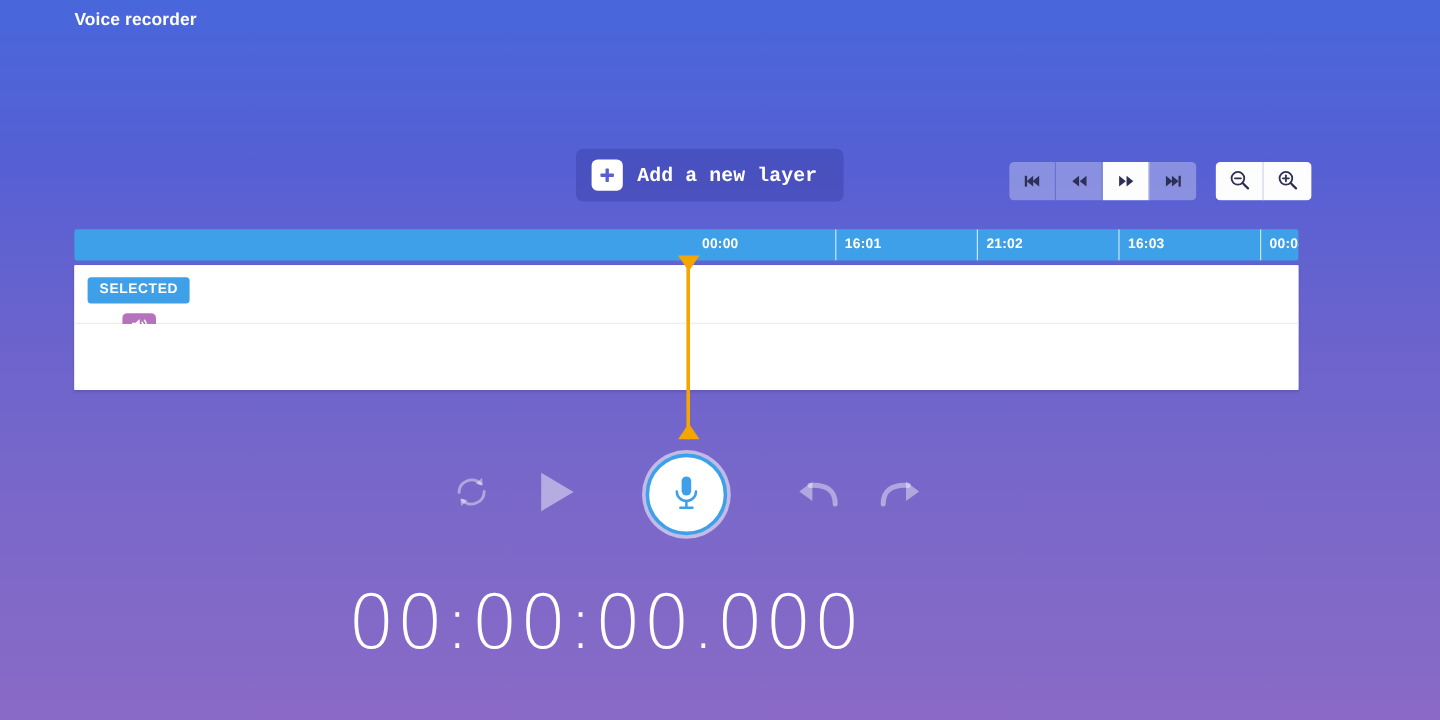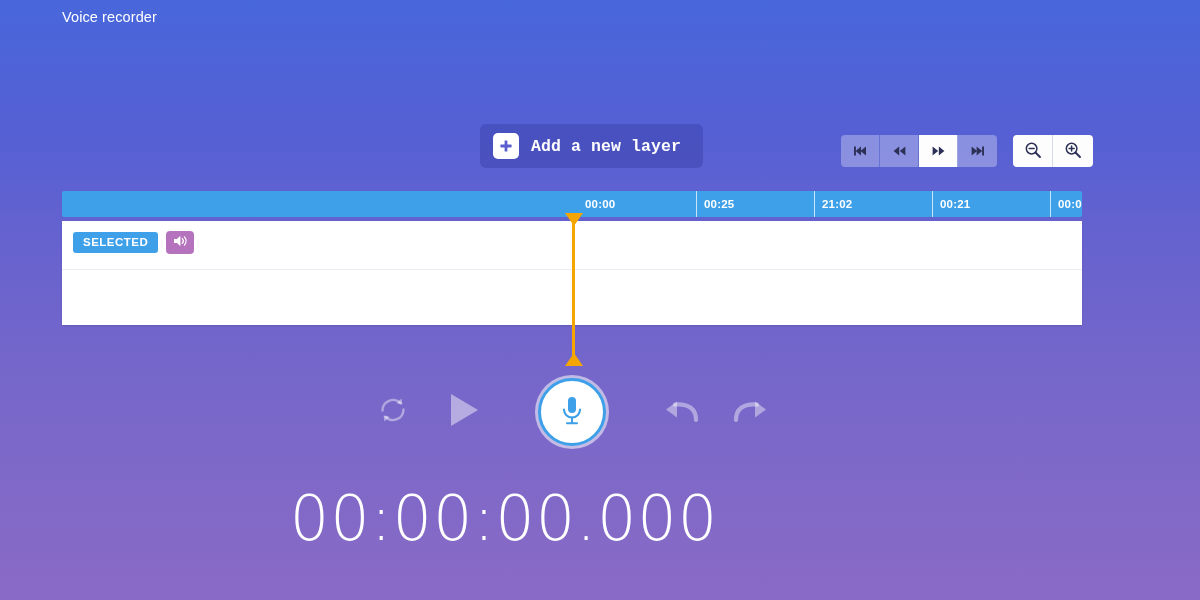--- a/index.html
+++ b/index.html
@@ -14,21 +14,21 @@
     -webkit-font-smoothing: antialiased;
   }
 
   
   .topbar {
     position: absolute; top: 0; left: 0; width: 1200px; height: 36px;
     display: flex; align-items: center;
   }
   .brand {
     position: absolute; left: 62px; top: 9px;
-    color: #ffffff; font-size: 14.5px; font-weight: 400; letter-spacing: .1px;
+    color: #ffffff; font-size: 14.5px; font-weight: 700; letter-spacing: .1px;
   }
   .navlinks {
     position: absolute; right: 116px; top: 9px;
     display: flex; align-items: center; gap: 0px;
   }
   .navlink {
     color: #ffffff; font-size: 14.5px; font-weight: 600;
     text-decoration: underline; text-underline-offset: 3px;
     cursor: pointer; white-space: nowrap;
   }
@@ -109,21 +109,21 @@
     border-radius: 1px;
     box-shadow: 0 1px 2px rgba(40,40,90,0.18);
   }
   .track {
     position: relative; width: 100%; background: #ffffff;
   }
   .track-1 { height: 49px; border-bottom: 1px solid #ececf2; }
   .track-2 { height: 55px; }
   .track-head {
     position: absolute; left: 11px; top: 10px;
-    display: flex; align-items: center; gap: 8px;
+    display: flex; align-items: center; gap: 8px; flex-direction: column;
   }
   .selected-badge {
     background: #3ea0e8; color: #ffffff;
     font-size: 11.5px; font-weight: 700; letter-spacing: .5px;
     padding: 5px 10px 5px 10px; border-radius: 3px;
     cursor: pointer; line-height: 1;
   }
   .mute-btn {
     width: 28px; height: 23px; border-radius: 4px;
     background: #b573bd; border: none;
@@ -256,23 +256,23 @@
         </svg>
       </span>
     </button>
   </div>
 </div>
 
 <div class="timeline-wrap">
 
   <div class="ruler">
     <div class="tick" style="left:516px">00:00</div>
-    <div class="tick" style="left:634px">00:25</div>
+    <div class="tick" style="left:634px">16:01</div>
     <div class="tick" style="left:752px">21:02</div>
-    <div class="tick" style="left:870px">00:21</div>
+    <div class="tick" style="left:870px">16:03</div>
     <div class="tick" style="left:988px">00:04</div>
   </div>
 
   <div class="tracks">
     <div class="track track-1">
       <div class="track-head">
         <span class="selected-badge">SELECTED</span>
         <button class="mute-btn">
           <span>
             <svg width="16" height="14" viewBox="0 0 16 14">

